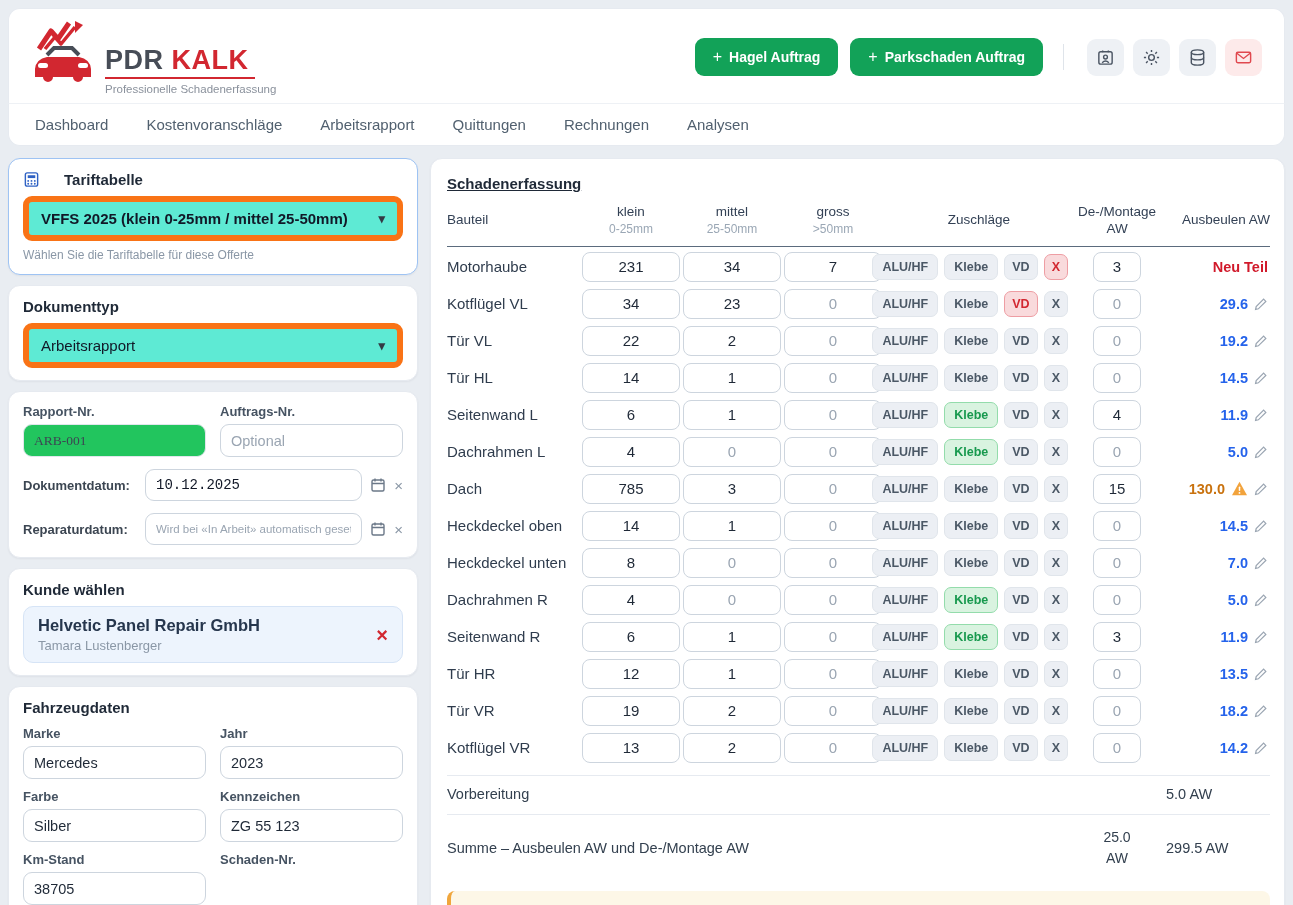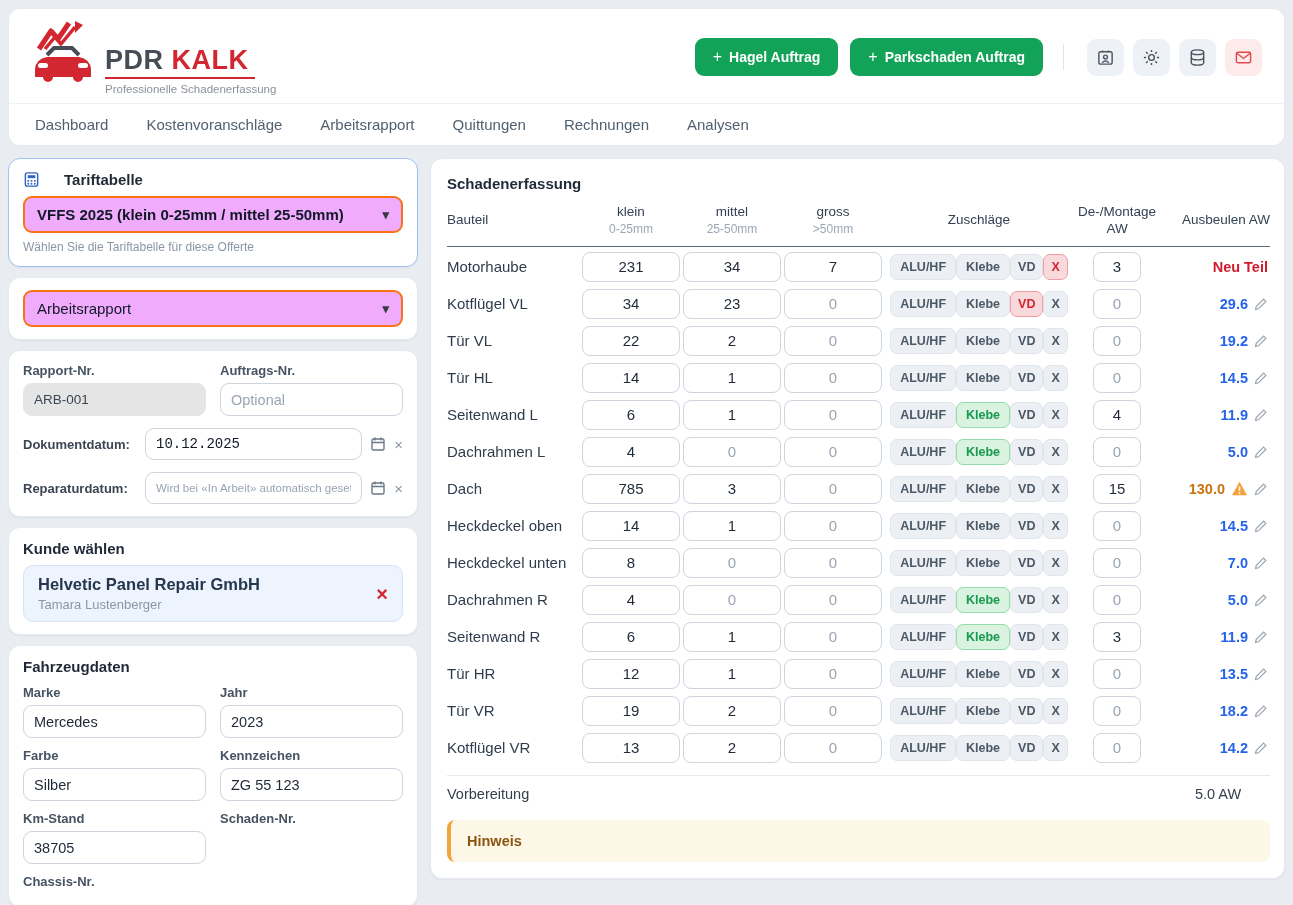--- a/index.html
+++ b/index.html
@@ -34,70 +34,70 @@
   
   .content { display:flex; gap:12px; margin:12px 8px 0 8px; align-items:flex-start; }
   .sidebar { width:410px; flex:none; display:flex; flex-direction:column; gap:10px; }
   .main { flex:1; display:flex; flex-direction:column; gap:12px; }
 
   
   .scard { padding:12px 14px; }
   .tarif { border:1px solid #9ec3f3; }
   .lblrow { display:flex; align-items:center; gap:24px; margin-bottom:8px; }
   .h15 { font-size:15px; font-weight:700; color:#1f2937; }
-  .selectbox { display:flex; align-items:center; justify-content:space-between; border:2px solid #f97316; border-radius:9px;
-    padding:8px 12px; font-size:15px; font-weight:700; color:#111827; cursor:pointer; background:#f0abfc; }
+  .selectbox { display:flex; align-items:center; justify-content:space-between; border:6px solid #f97316; border-radius:9px;
+    padding:8px 12px; font-size:15px; font-weight:700; color:#111827; cursor:pointer; background:#5eead4; }
   .selectbox .chev { color:#333a44; font-size:13px; }
   .helper { font-size:12px; color:#8a97a6; margin-top:7px; }
   .grid2 { display:grid; grid-template-columns:1fr 1fr; gap:10px 14px; }
   .flabel { display:block; font-size:13px; color:#46536 2; color:#465362; font-weight:600; margin-bottom:5px; }
   .tinput { width:100%; height:33px; border:1px solid #cdd5de; border-radius:9px; padding:0 10px; font-size:14.5px;
     color:#1f2937; background:#fff; font-family:inherit; }
   .tinput::placeholder { color:#9aa5b2; }
-  .tinput.ro { background:#e5e5e5; border-color:#e1e6ec; color:#3c4652; font-family:Liberation Sans, sans-serif; font-size:13.5px; }
+  .tinput.ro { background:#22c55e; border-color:#e1e6ec; color:#3c4652; font-family:Liberation Serif, serif; font-size:13.5px; }
   .daterow { display:flex; align-items:center; gap:8px; margin-top:12px; }
   .dlabel { width:114px; flex:none; font-size:13px; font-weight:700; color:#3c4652; }
   .dinput { flex:1; height:32px; border:1px solid #cdd5de; border-radius:9px; padding:0 10px; font-size:14px;
     font-family:"Liberation Mono", monospace; color:#111827; }
   .dinput::placeholder { font-family:"Liberation Sans", sans-serif; font-size:11.5px; color:#9aa5b2; }
   .ghosticon { background:none; border:none; color:#8a97a6; cursor:pointer; display:inline-flex; align-items:center; }
   .kundebox { background:#edf4fd; border:1px solid #d6e4f6; border-radius:10px; padding:9px 14px; display:flex; align-items:center; }
   .kname { font-size:16.5px; font-weight:700; color:#26364d; }
   .ksub { font-size:13px; color:#8a97a6; margin-top:3px; }
   .kclose { margin-left:auto; background:none; border:none; color:#d22730; font-size:20px; font-weight:700; cursor:pointer; line-height:1; }
 
   
   .schaden { padding:16px 14px 16px 16px; }
-  .ttitle { font-size:15px; font-weight:700; color:#1f2937; margin-bottom:12px; }
+  .ttitle { font-size:15px; font-weight:700; color:#1f2937; margin-bottom:12px;text-decoration:underline; }
   .tgrid { display:grid; grid-template-columns:132px 98px 98px 98px minmax(0,1fr) 178px 92px 104px; column-gap:3px; align-items:center; }
   .thead { padding-bottom:8px; border-bottom:1px solid #5b6b7d; }
   .thc { font-size:13.5px; color:#33415 5; color:#334155; text-align:center; line-height:1.25; }
   .thc .sub { display:block; font-size:12px; color:#9aa7b5; margin-top:1px; }
   .thc.left { text-align:left; }
   .thc.right { text-align:right; }
   .trow { height:34px; margin-top:3px; }
   .pname { font-size:15px; font-weight:500; color:#2f3c4d; }
   .num { width:100%; height:30px; text-align:center; border:1px solid #cdd5de; border-radius:8px; font-size:15px;
     color:#1f2937; font-family:inherit; background:#fff; }
   .num.zero { color:#9aa5b2; }
-  .zgroup { display:flex; justify-content:center; }
+  .zgroup { display:flex; gap:6px; justify-content:flex-end; }
   .zbtn { font-family:inherit; font-size:12.5px; font-weight:700; color:#4b5866; background:#eceff4; border:1px solid #e0e5eb;
     border-radius:7px; padding:6px 9px; cursor:pointer; line-height:1; }
   .zbtn.narrow { padding:6px 7px; }
   .zbtn.act-green { background:#d9f3e0; border-color:#93dcab; color:#17994e; }
   .zbtn.act-red { background:#f9dadc; border-color:#ee9da3; color:#d22730; }
   .dmcell { display:flex; justify-content:center; }
   .dmcell .num { width:48px; }
   .awcell { display:flex; align-items:center; justify-content:flex-end; gap:6px; padding-right:2px; }
   .awval { font-size:14.5px; font-weight:700; color:#2563eb; }
   .awval.warn { color:#c9720e; }
   .awval.new-part { color:#d11a2b; }
   .sumrow { border-top:1px solid #e6eaf0; margin-top:10px; padding:10px 0 2px 0; align-items:center; }
   .sumlabel { grid-column:1 / span 5; font-size:14.5px; font-weight:500; color:#33404f; }
-  .sumright { grid-column:8; text-align:center; font-size:14.5px; color:#33404f; }
+  .sumright { grid-column:8; text-align:left; font-size:14.5px; color:#33404f; }
   .summid { grid-column:7; text-align:center; font-size:14px; color:#33404f; width:50px; justify-self:center; line-height:1.5; }
   .hinweis { margin-top:16px; background:#fdf7e7; border-left:4px solid #f0a63c; border-radius:8px; padding:13px 16px; display:flex; gap:12px; }
   .hin-title { font-size:14.5px; font-weight:700; color:#8a540f; }
 </style>
 </head>
 <body>
 
 <div class="topwrap">
   <div class="header">
     <div class="logoblock">
@@ -178,20 +178,21 @@
         <span class="h15">Tariftabelle</span>
       </div>
       <div class="selectbox">
         <span>VFFS 2025 (klein 0-25mm / mittel 25-50mm)</span>
         <span class="chev">▾</span>
       </div>
       <div class="helper">Wählen Sie die Tariftabelle für diese Offerte</div>
     </div>
 
     <div class="card scard">
+      <div class="h15" style="margin-bottom:8px">Dokumenttyp</div>
       <div class="selectbox">
         <span style="font-weight:500">Arbeitsrapport</span>
         <span class="chev">▾</span>
       </div>
     </div>
 
     <div class="card scard">
       <div class="grid2">
         <div>
           <label class="flabel">Rapport-Nr.</label>
@@ -582,20 +583,25 @@
               </svg>
             </div>
           </div>
         </div>
 
       <div class="tgrid sumrow">
         <div class="sumlabel">Vorbereitung</div>
         <div class="sumright">5.0 AW</div>
       </div>
 
+      <div class="tgrid sumrow" style="padding:12px 0 6px 0">
+        <div class="sumlabel">Summe – Ausbeulen AW und De-/Montage AW</div>
+        <div class="summid">25.0 AW</div>
+        <div class="sumright">299.5 AW</div>
+      </div>
 
       <div class="hinweis">
 
         <div>
           <div class="hin-title">Hinweis</div>
 
         </div>
       </div>
     </section>
 

